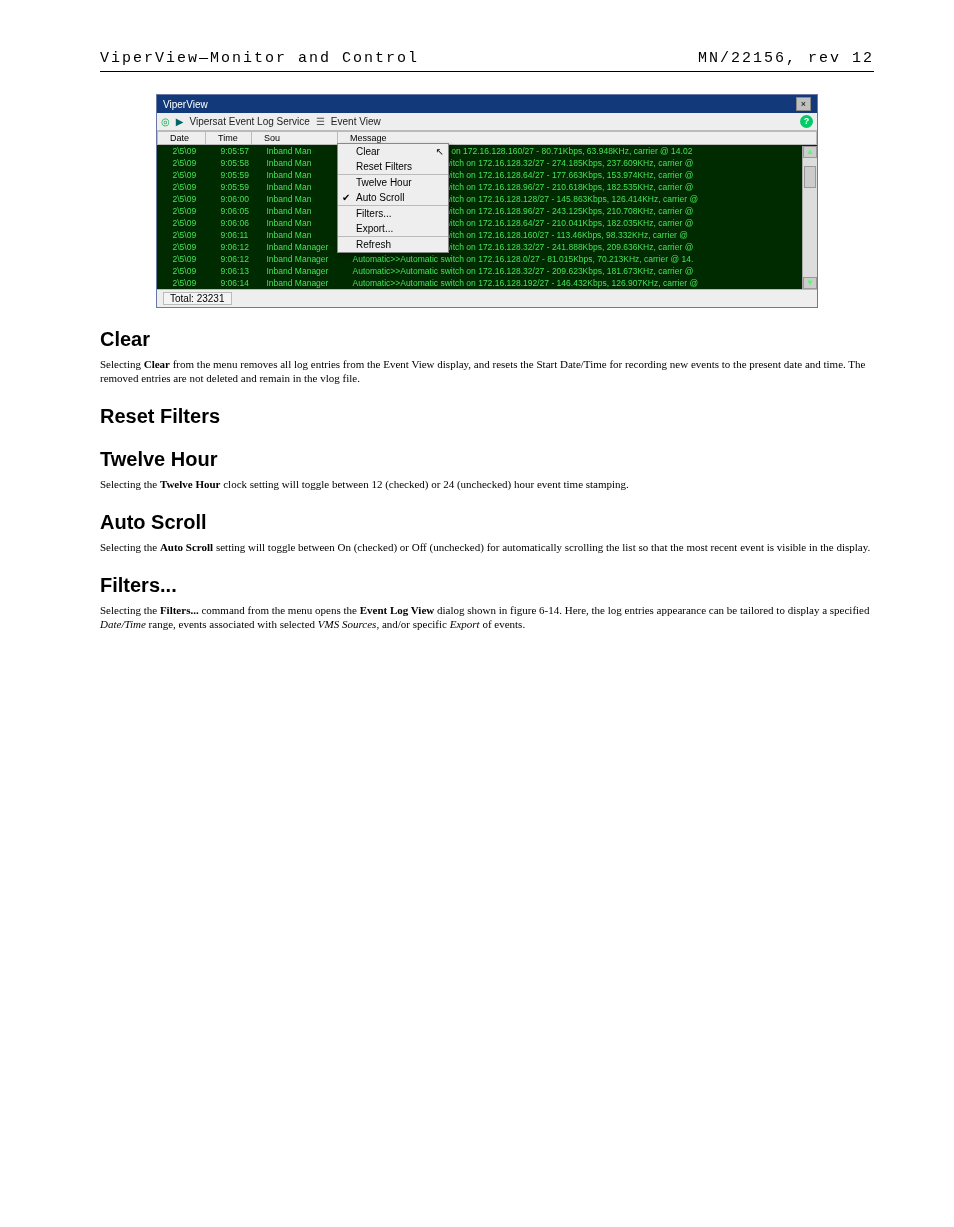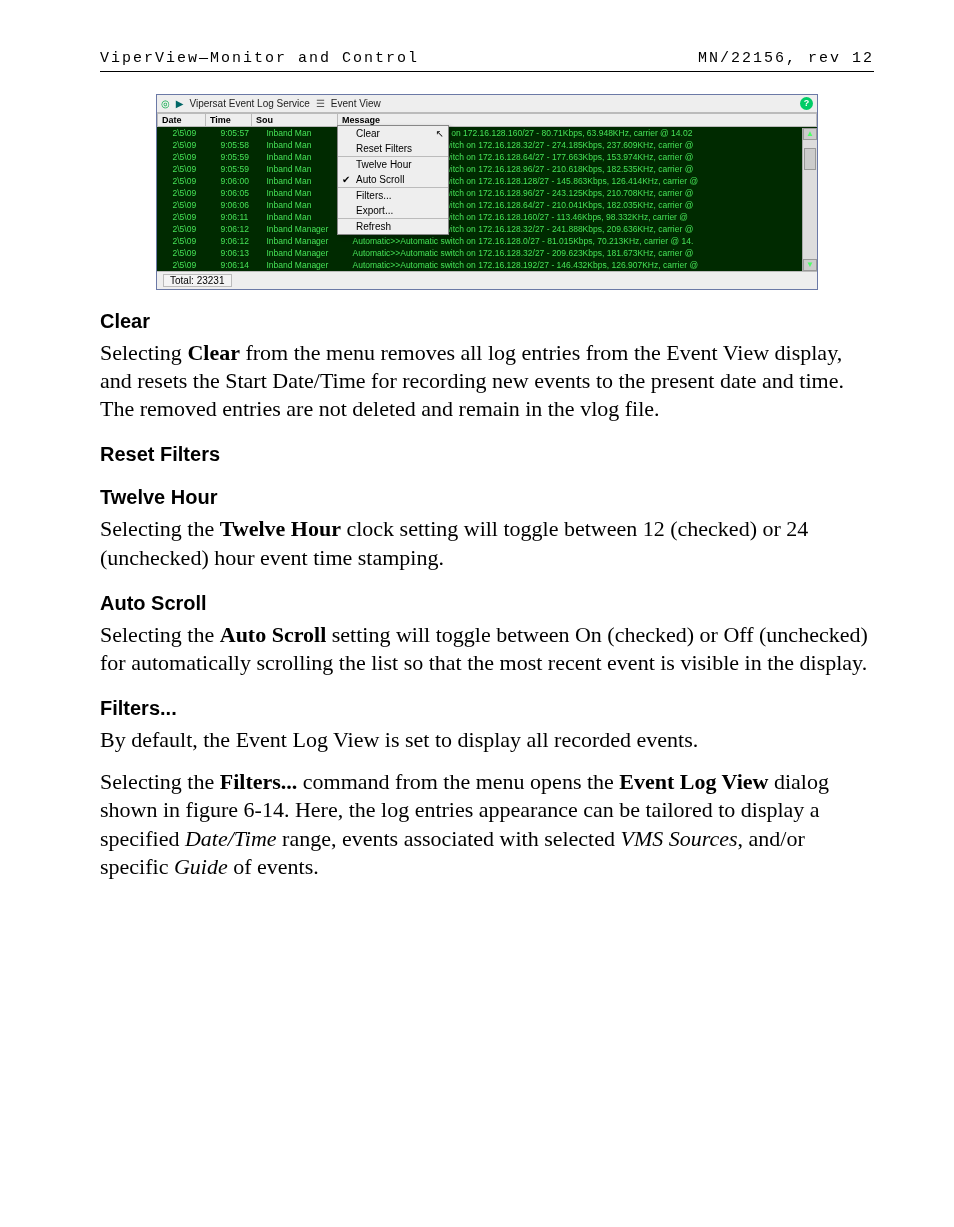--- a/index.html
+++ b/index.html
@@ -90,24 +90,24 @@
     color: #4dff66;
   }
   .log-table {
     width: 100%;
     border-collapse: collapse;
     table-layout: fixed;
   }
   .log-table th {
     background: #eee;
     color: #000;
-    font-weight: bold;
+    font-weight: normal;
     font-size: 9px;
     border: 1px solid #bbb;
-    padding: 1px 4px;
+    padding: 1px 12px;
     text-align: left;
   }
   .log-table td {
     font-size: 8.5px;
     padding: 0 15px;
     color: #45e256;
     white-space: nowrap;
     overflow: hidden;
     line-height: 12px;
   }
@@ -190,21 +190,21 @@
   .fig-caption b { font-weight: bold; }
 
   h2.section {
     font-family: Arial, Helvetica, sans-serif;
     font-weight: bold;
     font-size: 20px;
     margin: 20px 0 6px 0;
   }
   p.body {
     font-family: "Times New Roman", serif;
-    font-size: 22px;
+    font-size: 11px;
     line-height: 1.28;
     margin: 4px 0 14px 0;
   }
   .footer {
     position: absolute;
     bottom: 40px;
     left: 100px;
     right: 80px;
     display: flex;
     justify-content: space-between;
@@ -221,20 +221,24 @@
 <div class="page">
 
   <div class="running-head">
     <span>ViperView—Monitor and Control</span>
     <span>MN/22156, rev 12</span>
   </div>
 
   <div class="figure-wrap">
     <div class="screenshot">
 
+      <div class="titlebar">
+        <span>ViperView</span>
+        <span class="x">×</span>
+      </div>
 
       <div class="crumbbar">
         <span class="left">
           <span class="ico globe">◎</span>
           <span class="ico" style="color:#066">▶</span>
           <span>Vipersat Event Log Service</span>
           <span class="ico" style="color:#555">☰</span>
           <span>Event View</span>
         </span>
         <span class="help">?</span>
@@ -373,19 +377,18 @@
   <p class="body">
     <span>Selecting the </span><b>Twelve Hour</b><span> clock setting will toggle between 12 (checked) or 24 (unchecked) hour event time stamping.</span>
   </p>
 
   <h2 class="section">Auto Scroll</h2>
   <p class="body">
     <span>Selecting the </span><b>Auto Scroll</b><span> setting will toggle between On (checked) or Off (unchecked) for automatically scrolling the list so that the most recent event is visible in the display.</span>
   </p>
 
   <h2 class="section">Filters...</h2>
-  <p class="body">By default, the Event Log View is set to display all recorded events.</p>
   <p class="body">
-    <span>Selecting the </span><b>Filters...</b><span> command from the menu opens the </span><b>Event Log View</b><span> dialog shown in figure 6-14. Here, the log entries appearance can be tailored to display a specified </span><i>Date/Time</i><span> range, events associated with selected </span><i>VMS Sources</i><span>, and/or specific </span><i>Guide</i><span> of events.</span>
+    <span>Selecting the </span><b>Filters...</b><span> command from the menu opens the </span><b>Event Log View</b><span> dialog shown in figure 6-14. Here, the log entries appearance can be tailored to display a specified </span><i>Date/Time</i><span> range, events associated with selected </span><i>VMS Sources</i><span>, and/or specific </span><i>Export</i><span> of events.</span>
   </p>
 
 
 </div>
 
 </body></html>

